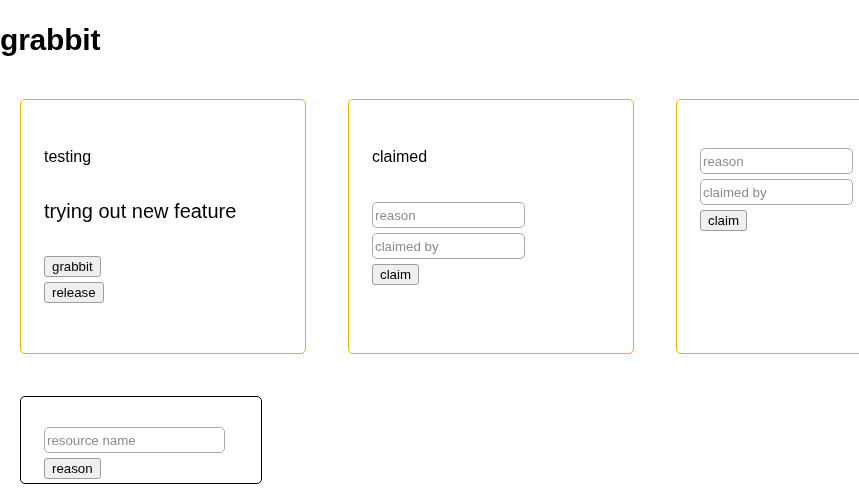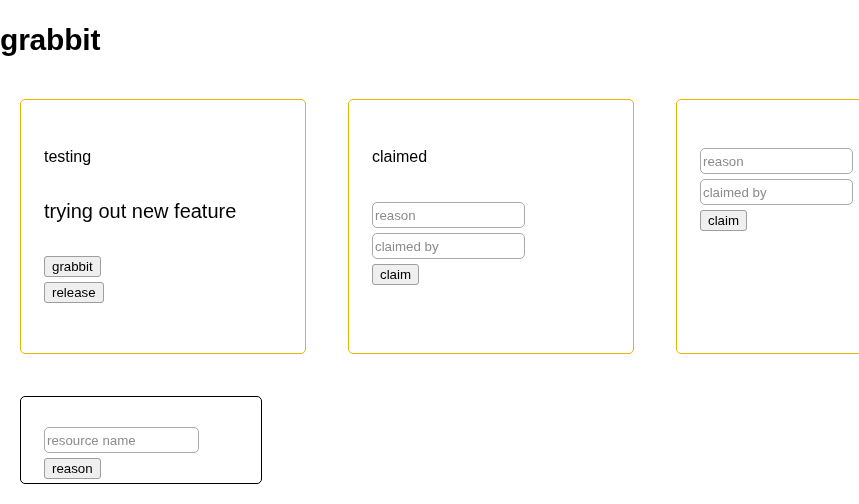--- a/index.html
+++ b/index.html
@@ -83,21 +83,21 @@
     padding: 12px 2px;
     color: #3b82f6;
     outline: none;
     margin-bottom: 5px;
   }
   .field::placeholder {
     color: #8c8c8c;
     opacity: 1;
   }
   .field.wide {
-    width: 155px;
+    width: 181px;
   }
 
   .btn {
     box-sizing: border-box;
     display: block;
     font-family: Liberation Sans, sans-serif;
     font-size: 13.3px;
     line-height: 15px;
     padding: 2px 7px;
     background: #efefef;

